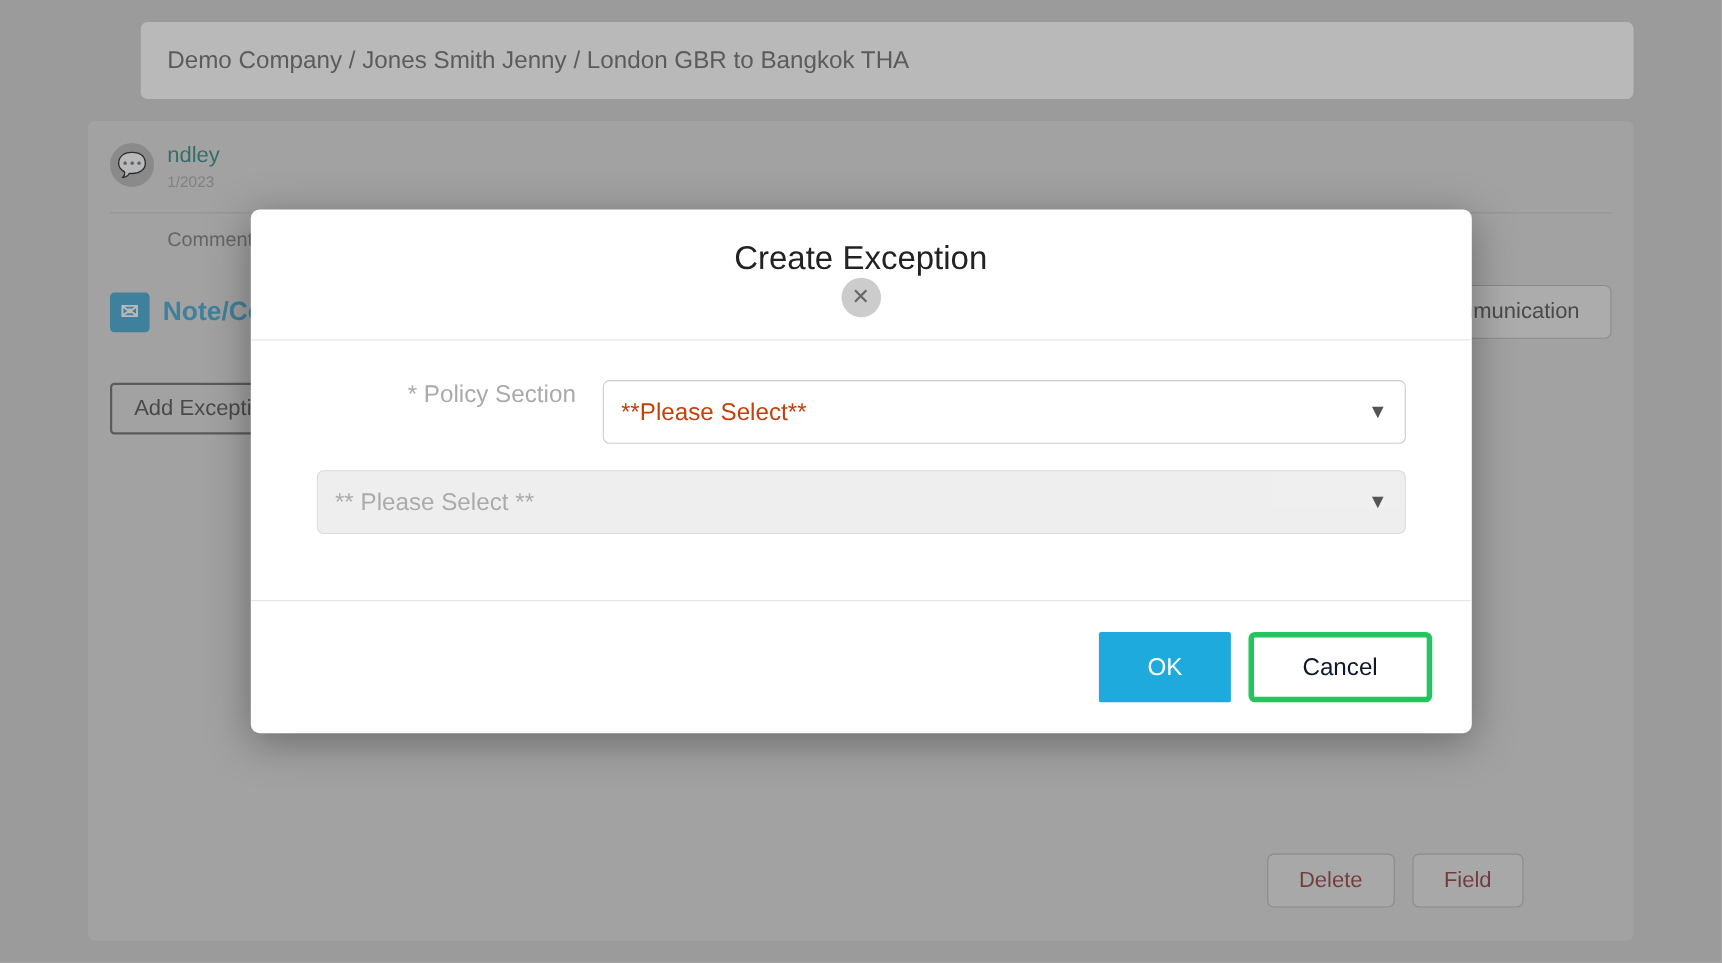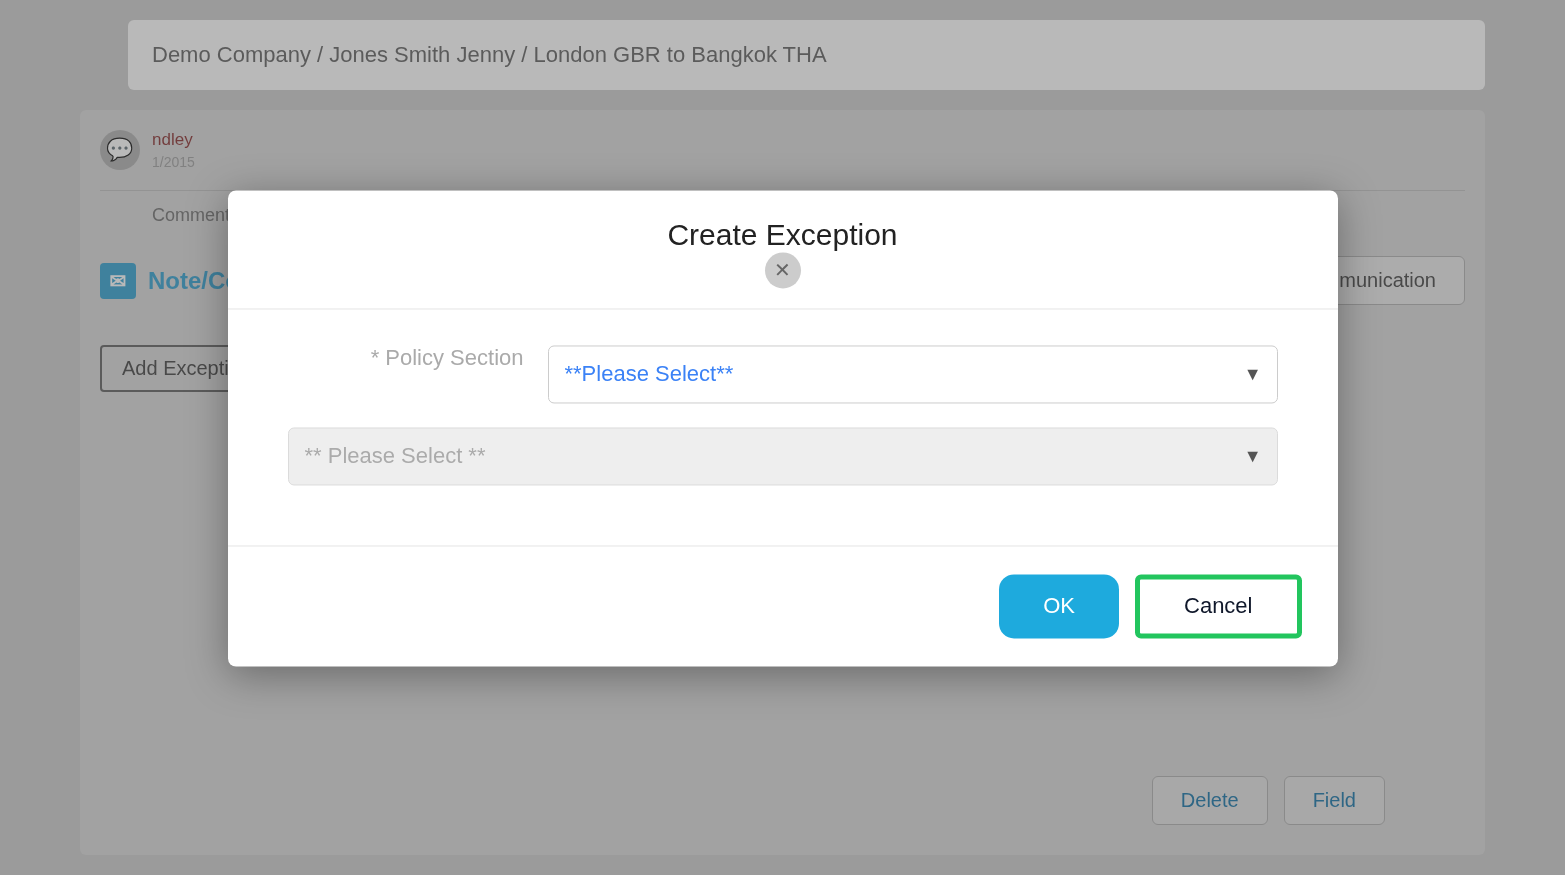--- a/index.html
+++ b/index.html
@@ -70,22 +70,22 @@
       color: #777;
     }
 
     .bg-comment-meta {
       display: flex;
       flex-direction: column;
       gap: 4px;
     }
 
     .bg-comment-name {
-      font-size: 17px;
-      color: #7f1d1d;
+      font-size: 20px;
+      color: #0f766e;
     }
 
     .bg-comment-date {
       font-size: 14px;
       color: #999;
     }
 
     .bg-divider {
       height: 1px;
       background: #bbb;
@@ -174,21 +174,21 @@
       display: flex;
       gap: 16px;
     }
 
     .bg-bottom-btn {
       padding: 12px 28px;
       border: 1px solid #aaa;
       background: #e0e0e0;
       border-radius: 6px;
       font-size: 20px;
-      color: #0369a1;
+      color: #7f1d1d;
       cursor: pointer;
       margin-top: 48px;
     }
 
     
     .overlay {
       position: absolute;
       top: 0; left: 0;
       width: 1565px;
       height: 875px;
@@ -276,21 +276,21 @@
       flex: 1;
       position: relative;
     }
 
     .select-wrapper select {
       width: 100%;
       height: 58px;
       border: 1px solid #ccc;
       border-radius: 6px;
       font-size: 22px;
-      color: #3b82f6;
+      color: #c2410c;
       padding: 0 16px;
       appearance: none;
       background: white;
       cursor: pointer;
     }
 
     .select-wrapper.disabled select {
       background: #e8e8e8;
       color: #888;
     }
@@ -309,21 +309,21 @@
       padding: 28px 36px;
       display: flex;
       justify-content: flex-end;
       gap: 16px;
     }
 
     .btn-ok {
       padding: 14px 44px;
       background: #1eaadd;
       border: none;
-      border-radius: 15px;
+      border-radius: 2px;
       font-size: 22px;
       color: white;
       cursor: pointer;
       font-weight: 400;
     }
 
     .btn-cancel {
       padding: 14px 44px;
       background: white;
       border: 5px solid #22c55e;
@@ -341,21 +341,21 @@
   <div class="bg-top-bar">
     <span class="bg-breadcrumb">Demo Company / Jones Smith Jenny / London GBR to Bangkok THA</span>
   </div>
 
   <div class="bg-content-area">
 
     <div class="bg-comment-section">
       <div class="bg-chat-icon">💬</div>
       <div class="bg-comment-meta">
         <span class="bg-comment-name">ndley</span>
-        <span class="bg-comment-date">1/2015</span>
+        <span class="bg-comment-date">1/2023</span>
       </div>
     </div>
 
     <div class="bg-divider"></div>
 
     <div class="bg-comment-text">
       <span>Comments</span>
       &nbsp;&nbsp;&nbsp;
       <span>Flight times are flexible</span>
     </div>

